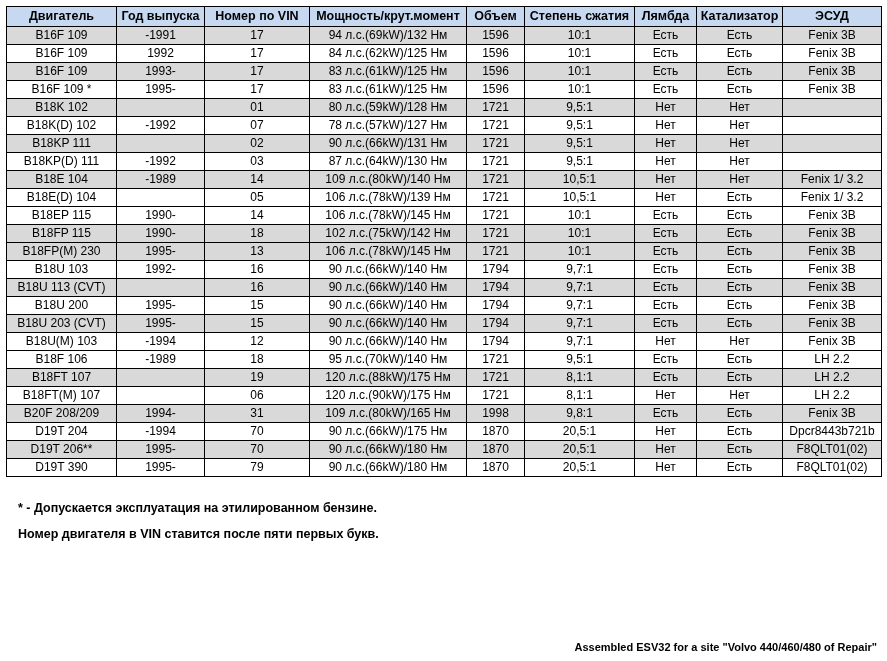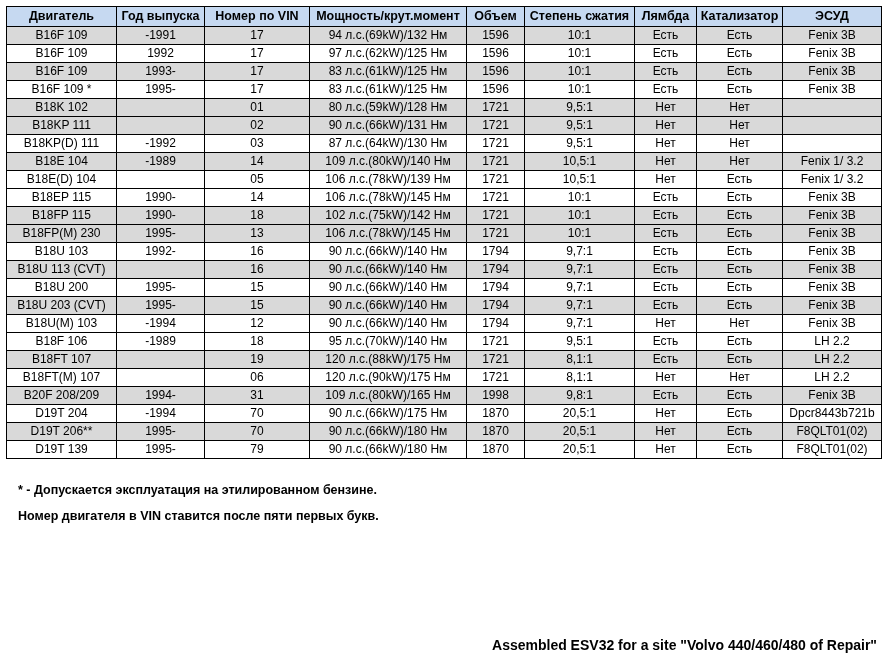--- a/index.html
+++ b/index.html
@@ -68,21 +68,21 @@
     line-height: 26px;
   }
   .note-line {
     white-space: nowrap;
     font-weight: bold;
   }
   .footer {
     position: absolute;
     right: 10px;
     bottom: 8px;
-    font-size: 14px;
+    font-size: 11px;
     font-weight: bold;
     white-space: nowrap;
   }
 </style>
 </head>
 <body>
 
 <div class="page">
 
   <table class="engines">
@@ -119,21 +119,21 @@
           <td>1596</td>
           <td>10:1</td>
           <td>Есть</td>
           <td>Есть</td>
           <td>Fenix 3B</td>
         </tr>
         <tr class="plain">
           <td>B16F 109</td>
           <td>1992</td>
           <td>17</td>
-          <td>97 л.с.(62kW)/125 Нм</td>
+          <td>84 л.с.(62kW)/125 Нм</td>
           <td>1596</td>
           <td>10:1</td>
           <td>Есть</td>
           <td>Есть</td>
           <td>Fenix 3B</td>
         </tr>
         <tr class="shaded">
           <td>B16F 109</td>
           <td>1993-</td>
           <td>17</td>
@@ -153,20 +153,31 @@
           <td>10:1</td>
           <td>Есть</td>
           <td>Есть</td>
           <td>Fenix 3B</td>
         </tr>
         <tr class="shaded">
           <td>B18K 102</td>
           <td></td>
           <td>01</td>
           <td>80 л.с.(59kW)/128 Нм</td>
+          <td>1721</td>
+          <td>9,5:1</td>
+          <td>Нет</td>
+          <td>Нет</td>
+          <td></td>
+        </tr>
+        <tr class="plain">
+          <td>B18K(D) 102</td>
+          <td>-1992</td>
+          <td>07</td>
+          <td>78 л.с.(57kW)/127 Нм</td>
           <td>1721</td>
           <td>9,5:1</td>
           <td>Нет</td>
           <td>Нет</td>
           <td></td>
         </tr>
         <tr class="shaded">
           <td>B18KP 111</td>
           <td></td>
           <td>02</td>
@@ -358,21 +369,21 @@
           <td>1995-</td>
           <td>70</td>
           <td>90 л.с.(66kW)/180 Нм</td>
           <td>1870</td>
           <td>20,5:1</td>
           <td>Нет</td>
           <td>Есть</td>
           <td>F8QLT01(02)</td>
         </tr>
         <tr class="plain">
-          <td>D19T 139</td>
+          <td>D19T 390</td>
           <td>1995-</td>
           <td>79</td>
           <td>90 л.с.(66kW)/180 Нм</td>
           <td>1870</td>
           <td>20,5:1</td>
           <td>Нет</td>
           <td>Есть</td>
           <td>F8QLT01(02)</td>
         </tr>
       </tbody>

